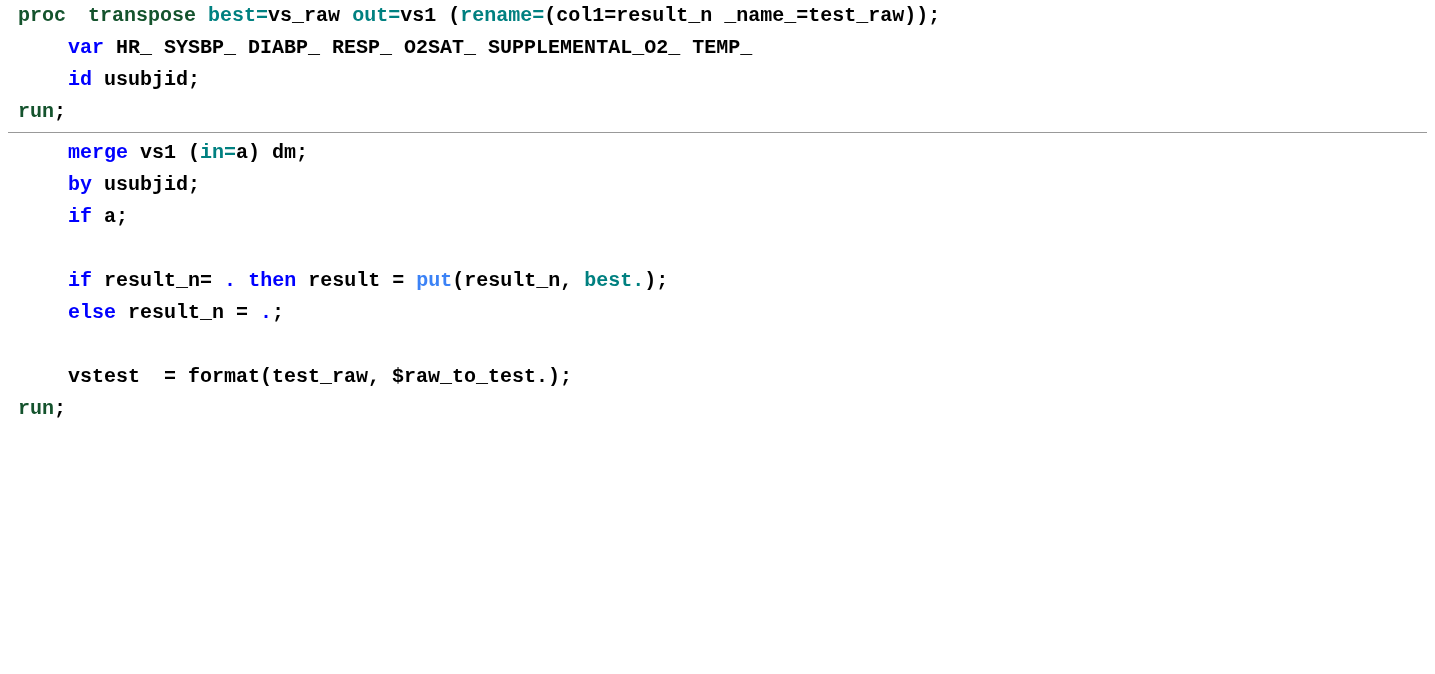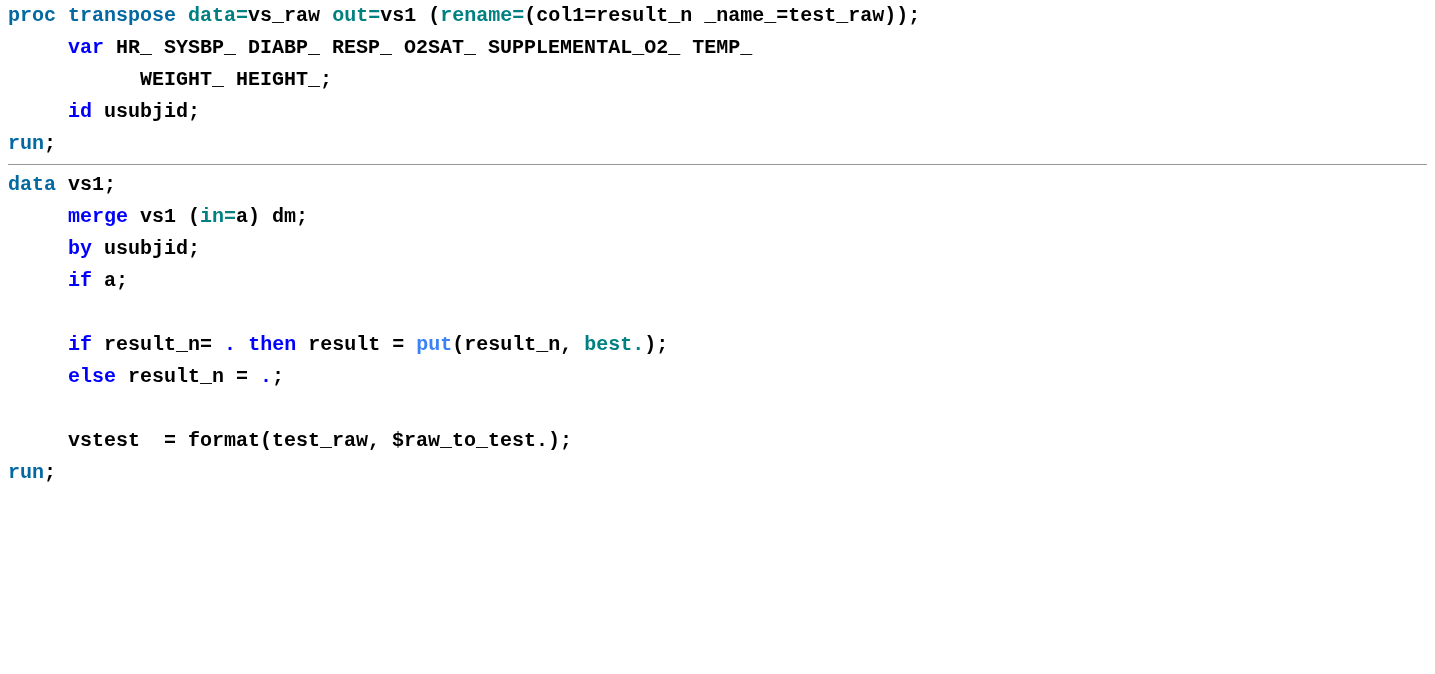--- a/index.html
+++ b/index.html
@@ -16,44 +16,42 @@
       padding: 0 8px;
     }
     .code-line {
       white-space: pre;
       min-height: 1.6em;
     }
     .separator {
       border-top: 1px solid #999999;
       margin: 4px 0;
     }
-    .kw-proc { color: #0369a1; }
+    .kw-proc { color: #14532d; margin-left: 10px; }
     .kw-stmt { color: #0000ff; text-align: center; }
     .opt { color: #008080; }
     .str { color: #800080; }
     .fn { color: #3b82f6; }
   </style>
 </head>
 <body>
 
 <div class="editor">
 
-  <div class="code-line"><span class="kw-proc">proc</span> <span class="kw-proc">transpose</span> <span class="opt">data=</span><span>vs_raw</span> <span class="opt">out=</span><span>vs1</span> <span>(</span><span class="opt">rename=</span><span>(col1=result_n _name_=test_raw));</span></div>
+  <div class="code-line"><span class="kw-proc">proc</span> <span class="kw-proc">transpose</span> <span class="opt">best=</span><span>vs_raw</span> <span class="opt">out=</span><span>vs1</span> <span>(</span><span class="opt">rename=</span><span>(col1=result_n _name_=test_raw));</span></div>
 
   <div class="code-line">     <span class="kw-stmt">var</span> <span>HR_ SYSBP_ DIABP_ RESP_ O2SAT_ SUPPLEMENTAL_O2_ TEMP_</span></div>
 
-  <div class="code-line">           <span>WEIGHT_ HEIGHT_;</span></div>
 
   <div class="code-line">     <span class="kw-stmt">id</span> <span>usubjid;</span></div>
 
   <div class="code-line"><span class="kw-proc">run</span><span>;</span></div>
 
   <div class="separator"></div>
 
-  <div class="code-line"><span class="kw-proc">data</span> <span>vs1;</span></div>
 
   <div class="code-line">     <span class="kw-stmt">merge</span> <span>vs1 (</span><span class="opt">in=</span><span>a) dm;</span></div>
 
   <div class="code-line">     <span class="kw-stmt">by</span> <span>usubjid;</span></div>
 
   <div class="code-line">     <span class="kw-stmt">if</span> <span>a;</span></div>
 
   <div class="code-line"> </div>
 
   <div class="code-line">     <span class="kw-stmt">if</span> <span>result_n=</span> <span class="kw-stmt">.</span> <span class="kw-stmt">then</span> <span>result =</span> <span class="fn">put</span><span>(result_n,</span> <span class="opt">best.</span><span>);</span></div>

